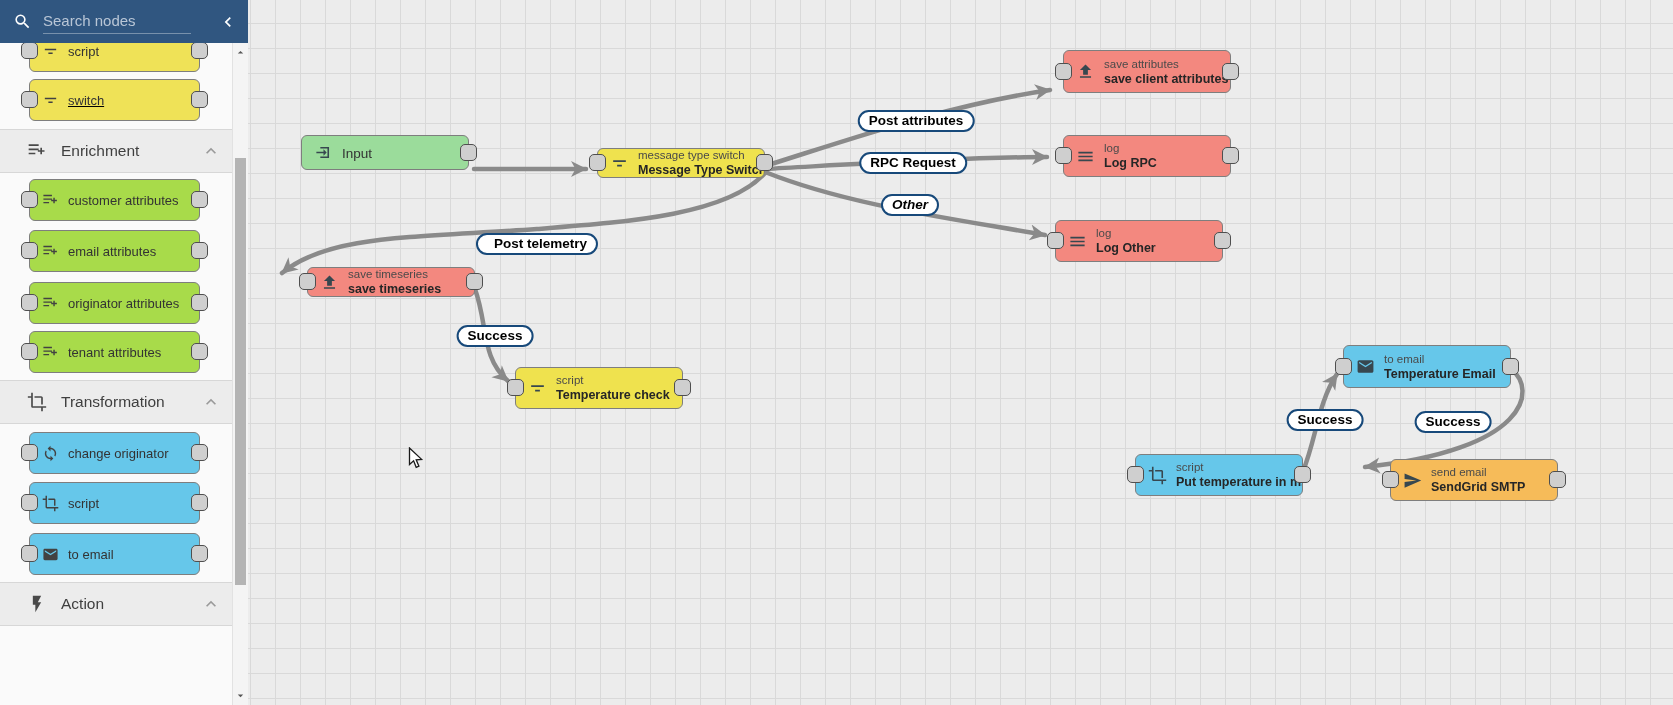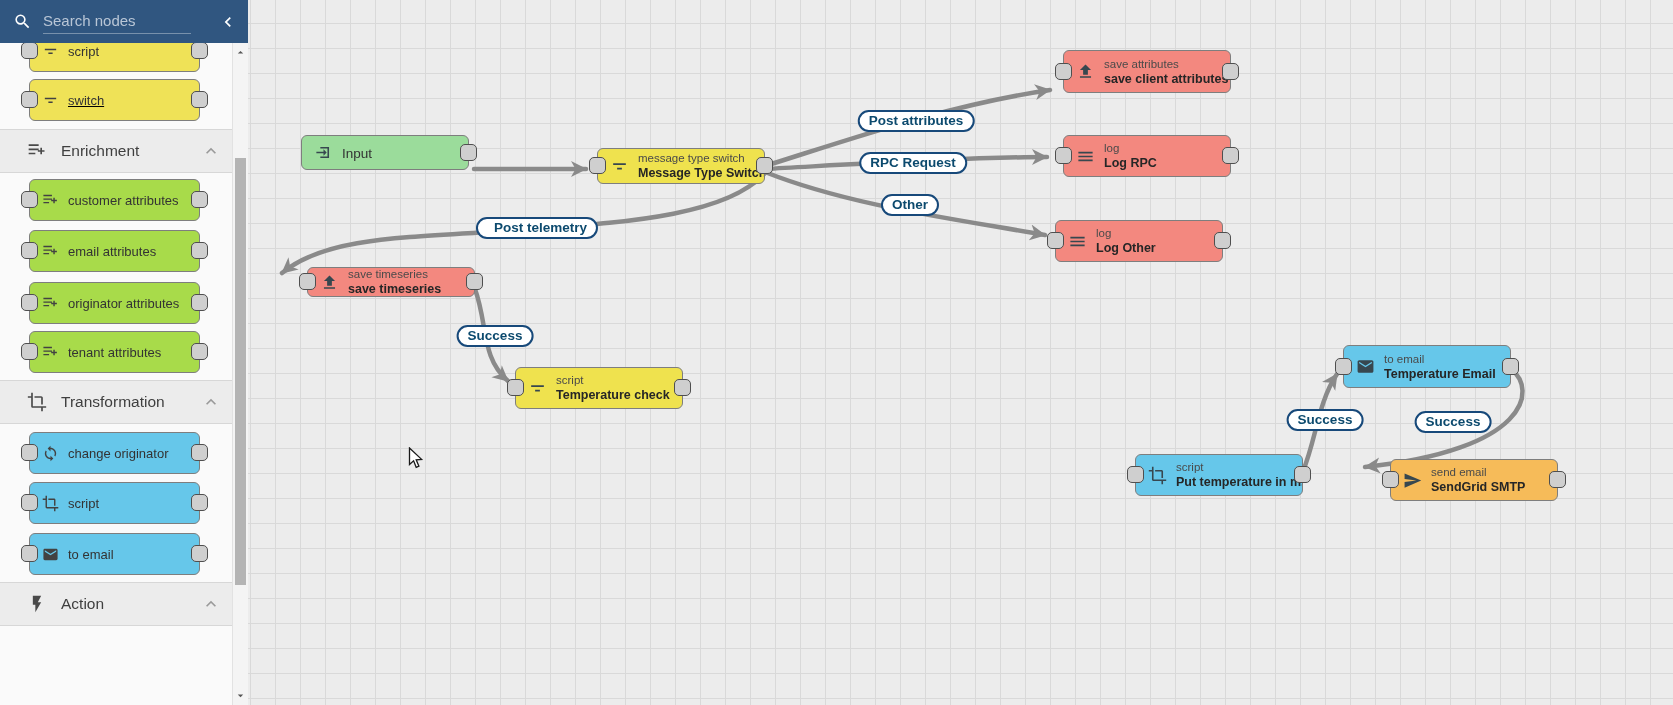--- a/index.html
+++ b/index.html
@@ -52,21 +52,21 @@
 
   .flow-node{position:absolute;border:1px solid #7e7e7e;border-radius:6px;box-sizing:border-box;
       display:flex;align-items:center;z-index:3;cursor:pointer;}
   .fn-icon{margin-left:12px;display:flex;flex:none;}
   .fn-text{margin-left:9px;line-height:15px;overflow:hidden;white-space:nowrap;}
   .fn-type{font-size:11.5px;color:#4a4a4a;}
   .fn-name{font-size:12.5px;font-weight:bold;color:#262626;}
   .fn-single{font-size:13.5px;color:#333;}
 
   .edge-label{position:absolute;transform:translate(-50%,-50%);background:#fff;border:2.5px solid #17497A;
-      border-radius:12px;color:#0c4a6e;font-weight:bold;font-size:13.5px;padding:1px 9px 2px;
+      border-radius:12px;color:#000000;font-weight:bold;font-size:13.5px;padding:1px 9px 2px;
       z-index:5;white-space:nowrap;cursor:pointer;}
 
   .cursor{position:absolute;z-index:9;pointer-events:none;}
 </style>
 </head>
 <body>
 
 <div class="app">
 
   <div class="sidebar">
@@ -250,21 +250,21 @@
     <div id="node-layer">
         <div class="flow-node" style="left: 53px; top: 135px; width: 168px; height: 35px; background: rgb(155, 220, 155);">
           <span class="fn-icon">
             <svg width="19" height="19" viewBox="0 0 24 24" fill="#37474f">
               <path d="M12 8v3H3v2h9v3l4-4-4-4zM8 5h11v14H8v-2h9V7H8V5z"></path>
             </svg>
           </span>
           <span class="fn-text"><span class="fn-single">Input</span></span>
           <span class="conn conn-r"></span>
         </div>
-        <div class="flow-node" style="left: 349px; top: 148px; width: 168px; height: 36px; background: rgb(239, 226, 78);">
+        <div class="flow-node" style="left: 349px; top: 148px; width: 168px; height: 30px; background: rgb(239, 226, 78);">
           <span class="conn conn-l"></span>
           <span class="fn-icon">
             <svg width="19" height="19" viewBox="0 0 24 24" fill="#37474f">
               <path d="M4 8h16v2.2H4zM9 13.5h6v2.2H9z"></path>
             </svg>
           </span>
           <span class="fn-text">
             <div class="fn-type">message type switch</div>
             <div class="fn-name">Message Type Switch</div>
           </span>
@@ -371,22 +371,22 @@
           <span class="fn-text">
             <div class="fn-type">send email</div>
             <div class="fn-name">SendGrid SMTP</div>
           </span>
           <span class="conn conn-r"></span>
         </div>
       </div>
     <div id="label-layer">
         <div class="edge-label" style="left: 668px; top: 121px;">Post attributes</div>
         <div class="edge-label" style="left: 665px; top: 163px;">RPC Request</div>
-        <div class="edge-label" style="left: 662px; top: 205px;">Other</div>
-        <div class="edge-label" style="left: 289px; top: 228px; padding-left: 16px;">Post telemetry</div>
+        <div class="edge-label" style="left: 662px; top: 205px; font-style: italic;">Other</div>
+        <div class="edge-label" style="left: 289px; top: 244px; padding-left: 16px;">Post telemetry</div>
         <div class="edge-label" style="left: 247px; top: 336px;">Success</div>
         <div class="edge-label" style="left: 1077px; top: 420px;">Success</div>
         <div class="edge-label" style="left: 1205px; top: 422px;">Success</div>
       </div>
     <svg class="cursor" id="mouse-cursor" width="16" height="24" viewBox="0 0 16 24" style="left: 160px; top: 447px;">
       <path d="M1.5 1 L1.5 17.5 L5.6 13.8 L8.2 20.3 L10.9 19.2 L8.2 12.8 L13.6 12.4 Z" fill="#ffffff" stroke="#1a1a1a" stroke-width="1.3"></path>
     </svg>
   </div>
 
 </div>

